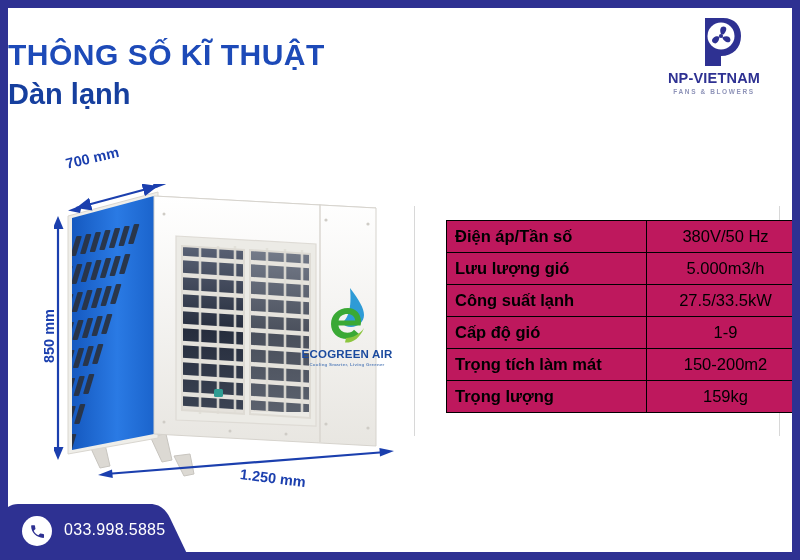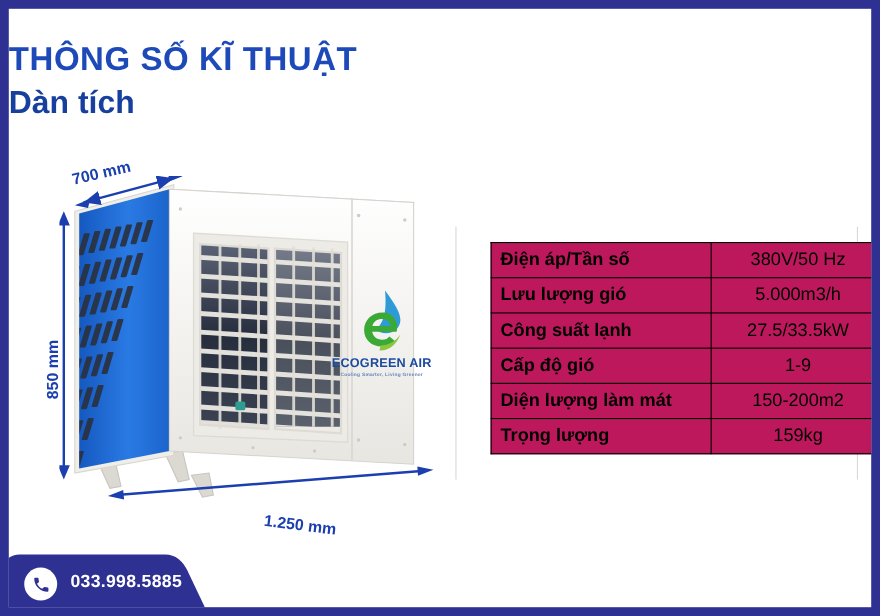--- a/index.html
+++ b/index.html
@@ -93,21 +93,21 @@
   
   .grid-tick {
     position: absolute;
     background: #d8d8d8;
     pointer-events: none;
   }
 
   
   #product {
     position: absolute;
-    left: 46px; top: 152px;
+    left: 46px; top: 176px;
     width: 350px; height: 310px;
   }
   #prod-svg { display: block; }
 
   
   .dim-label {
     position: absolute;
     color: #1b3fae;
     font-weight: 700;
     font-size: 14.5px;
@@ -122,44 +122,61 @@
     position: absolute;
     left: -8px; bottom: -8px;
     width: 230px; height: 58px;
   }
   #phone-banner svg { display: block; }
   #phone-text {
     position: absolute;
     left: 64px; top: 19px;
     color: #ffffff;
     font-size: 16px;
-    font-weight: 700;
+    font-weight: 400;
     letter-spacing: 0.3px;
   }
   #phone-icon-wrap {
     position: absolute;
     left: 22px; top: 14px;
     width: 30px; height: 30px;
     border-radius: 50%;
     background: #ffffff;
     display: flex;
     align-items: center;
     justify-content: center;
   }
 </style>
 </head>
 <body>
 
 <div id="page" class="canvas">
 
   <div id="title-block">
     <div id="main-title">THÔNG SỐ KĨ THUẬT</div>
-    <div id="sub-title">Dàn tích</div>
+    <div id="sub-title">Dàn lạnh</div>
   </div>
 
+  <div id="brand-logo">
+    <svg id="brand-mark" width="62" height="52" viewBox="0 0 62 52">
+
+      <path d="M6 2 L40 2 C52 2 58 10 58 20 C58 32 50 40 38 40 L38 50 L22 50 L22 40 L22 2 Z" fill="#2e3192"></path>
+
+      <circle cx="38" cy="20" r="13.5" fill="#ffffff"></circle>
+
+      <g fill="#2e3192" transform="translate(38,20)">
+        <path d="M0,-1.8 C-1.6,-6 -0.6,-9.4 2.6,-9.4 C5.6,-9.4 6.4,-6.2 3.4,-2.6 C2.4,-1.4 1.2,-1 0,-1.8 Z"></path>
+        <path d="M1.3,1.3 C5.4,-0.5 8.8,0.1 9.4,3.2 C10,6.2 6.8,7.6 3.6,4.8 C2.4,3.8 1.6,2.7 1.3,1.3 Z"></path>
+        <path d="M-1.5,1.1 C-2.1,5.6 -4.2,8.3 -7.1,7.1 C-9.9,6 -9.6,2.5 -5.6,0.6 C-4.0,-0.1 -2.6,0.0 -1.5,1.1 Z"></path>
+        <circle cx="0" cy="0" r="2.1"></circle>
+      </g>
+    </svg>
+    <div id="brand-name">NP-VIETNAM</div>
+    <div id="brand-tagline">FANS &amp; BLOWERS</div>
+  </div>
 
   <div id="product">
     <svg id="prod-svg" width="350" height="310" viewBox="0 0 350 310">
       <defs>
         <linearGradient id="gBody" x1="0" y1="0" x2="0" y2="1">
           <stop offset="0%" stop-color="#ffffff"></stop>
           <stop offset="100%" stop-color="#e8e6e1"></stop>
         </linearGradient>
         <linearGradient id="gTop" x1="0" y1="0" x2="1" y2="0">
           <stop offset="0%" stop-color="#f7f6f3"></stop>
@@ -401,21 +418,21 @@
       </tr>
       <tr>
         <td class="k">Công suất lạnh</td>
         <td class="v">27.5/33.5kW</td>
       </tr>
       <tr>
         <td class="k">Cấp độ gió</td>
         <td class="v">1-9</td>
       </tr>
       <tr>
-        <td class="k">Diện lượng làm mát</td>
+        <td class="k">Trọng tích làm mát</td>
         <td class="v">150-200m2</td>
       </tr>
       <tr>
         <td class="k">Trọng lượng</td>
         <td class="v">159kg</td>
       </tr>
     </tbody>
   </table>
 
   <div id="phone-banner">

